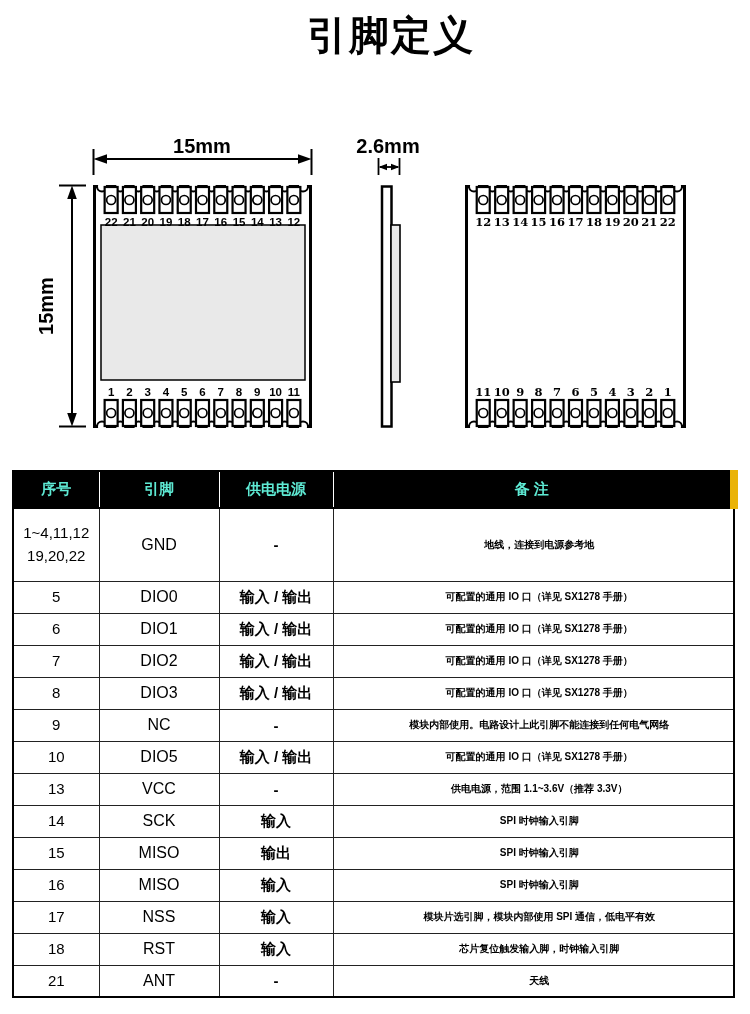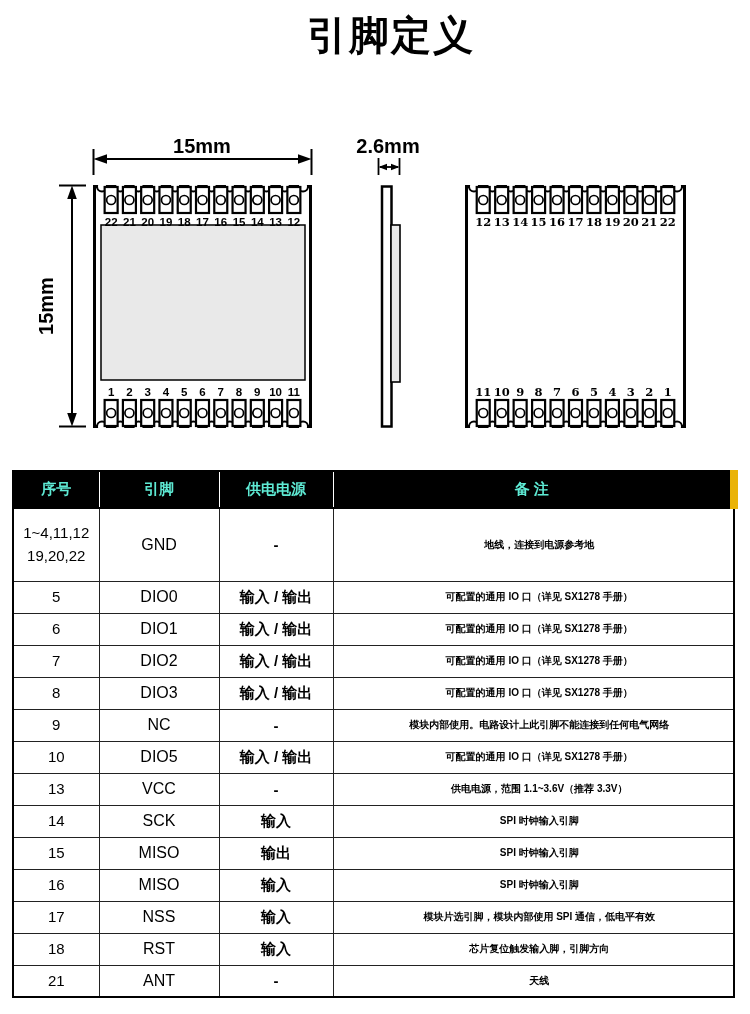--- a/index.html
+++ b/index.html
@@ -360,21 +360,21 @@
         <tr>
           <td class="cell-no">17</td>
           <td class="cell-pin">NSS</td>
           <td class="cell-dir">输入</td>
           <td class="cell-note">模块片选引脚，模块内部使用 SPI 通信，低电平有效</td>
         </tr>
         <tr>
           <td class="cell-no">18</td>
           <td class="cell-pin">RST</td>
           <td class="cell-dir">输入</td>
-          <td class="cell-note">芯片复位触发输入脚，引脚方向</td>
+          <td class="cell-note">芯片复位触发输入脚，时钟输入引脚</td>
         </tr>
         <tr>
           <td class="cell-no">21</td>
           <td class="cell-pin">ANT</td>
           <td class="cell-dir">-</td>
           <td class="cell-note">天线</td>
         </tr>
       </tbody>
   </table>
 </div>

